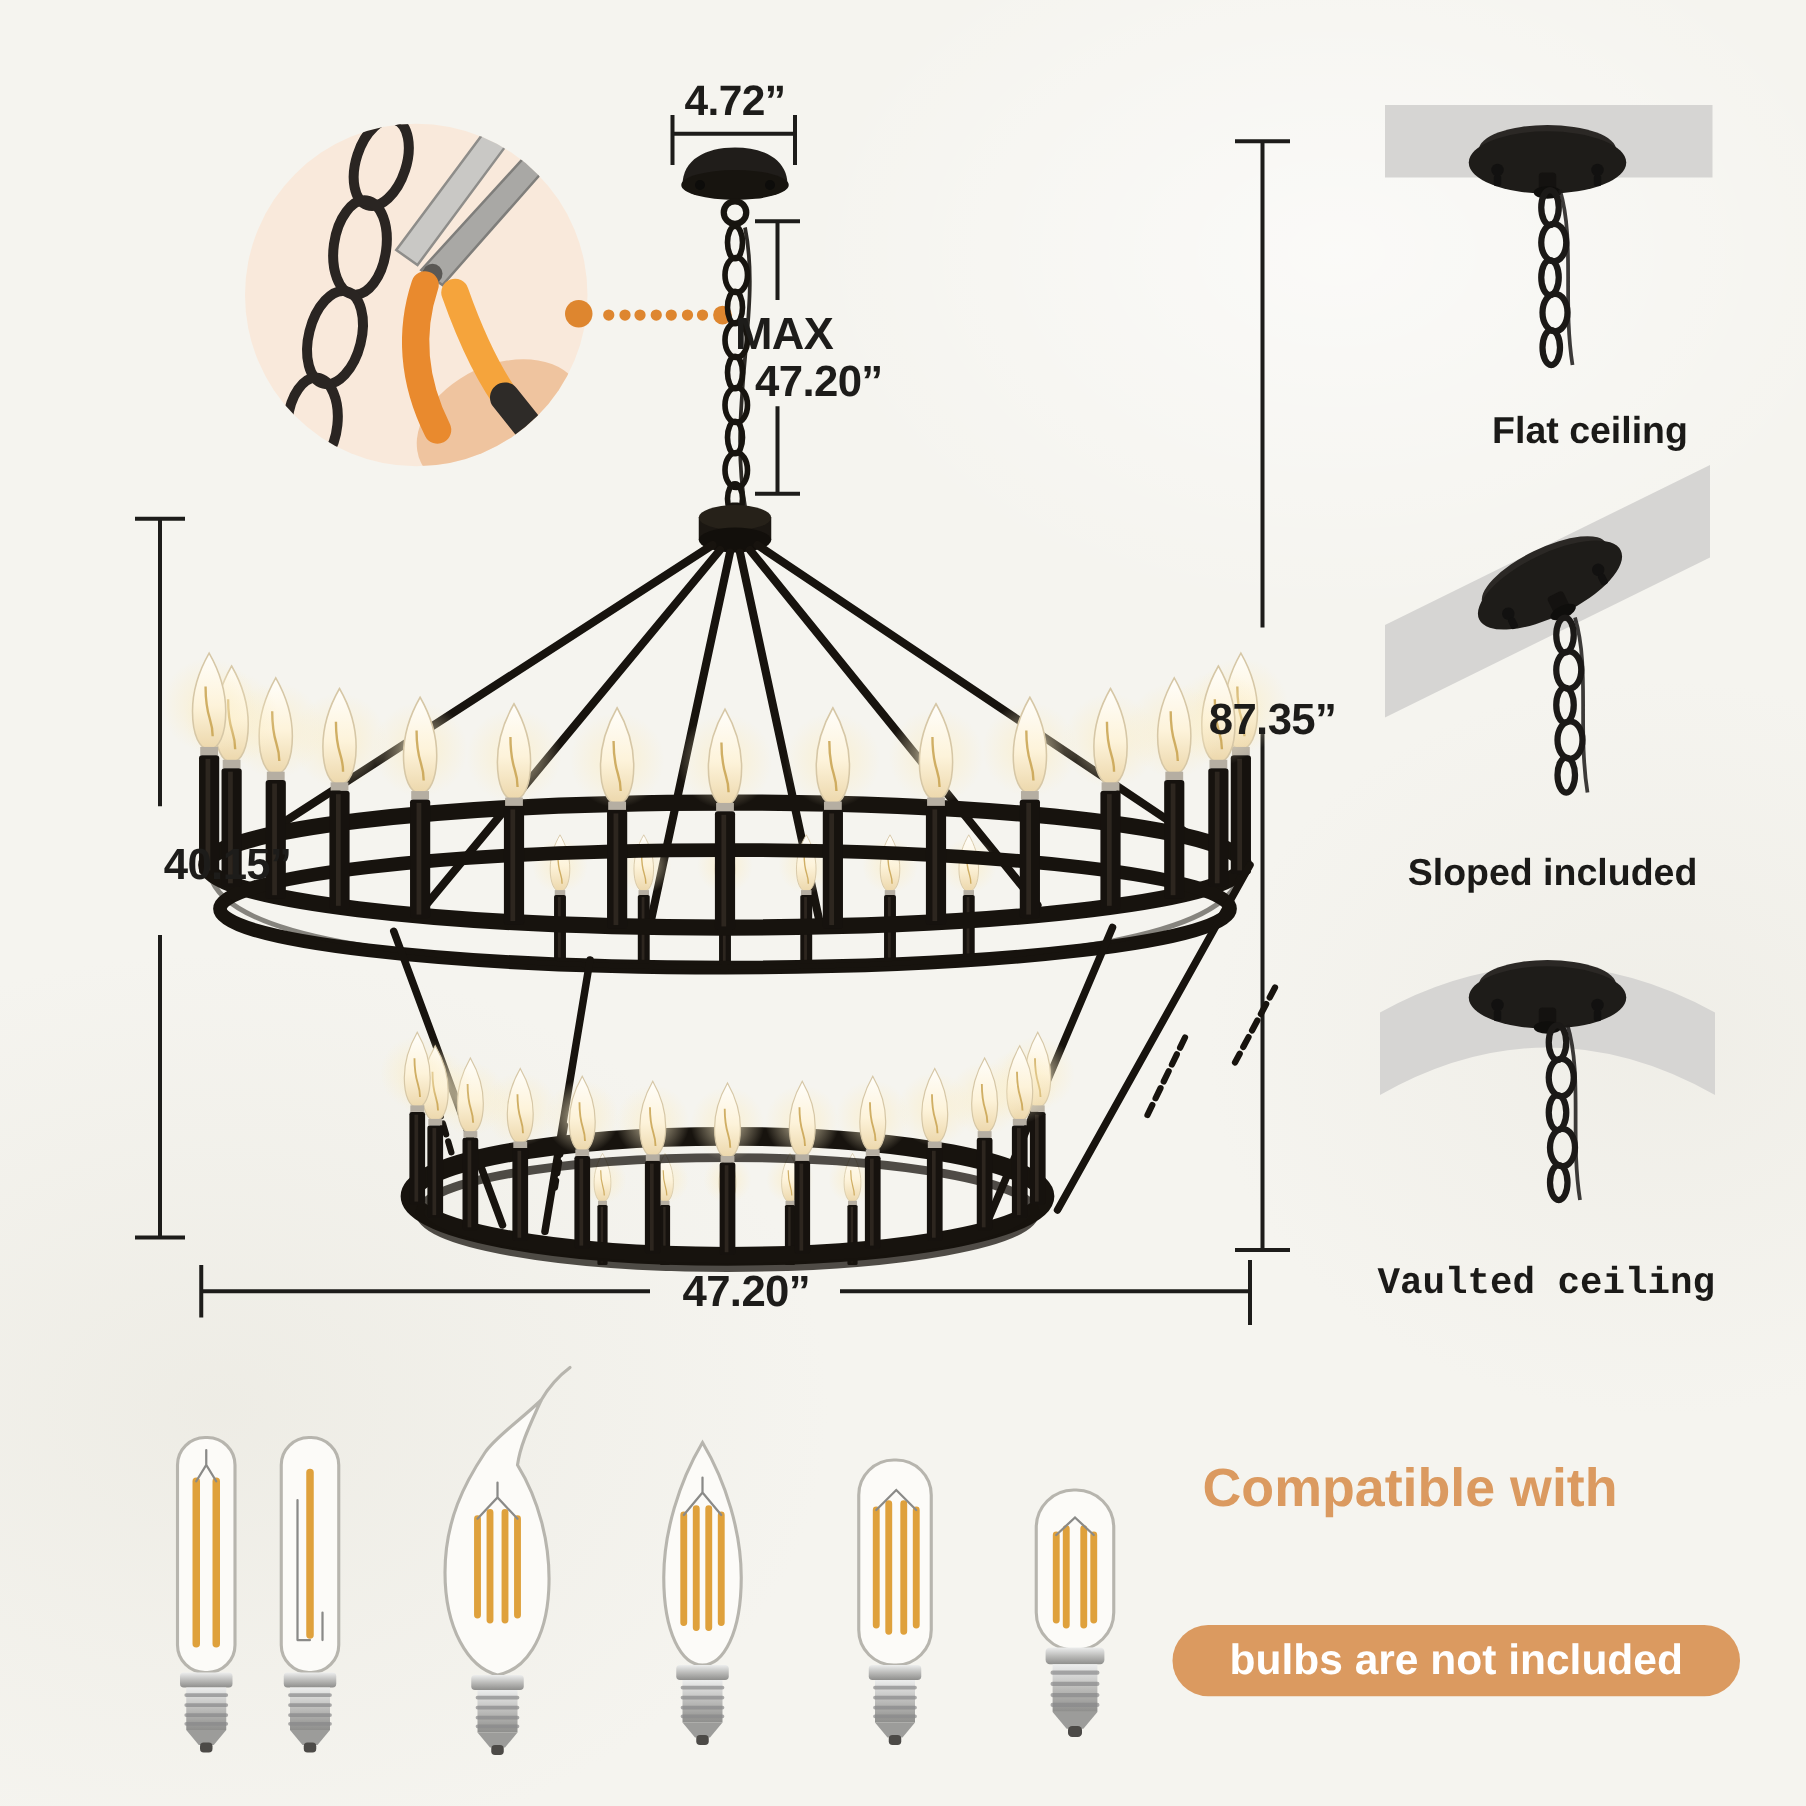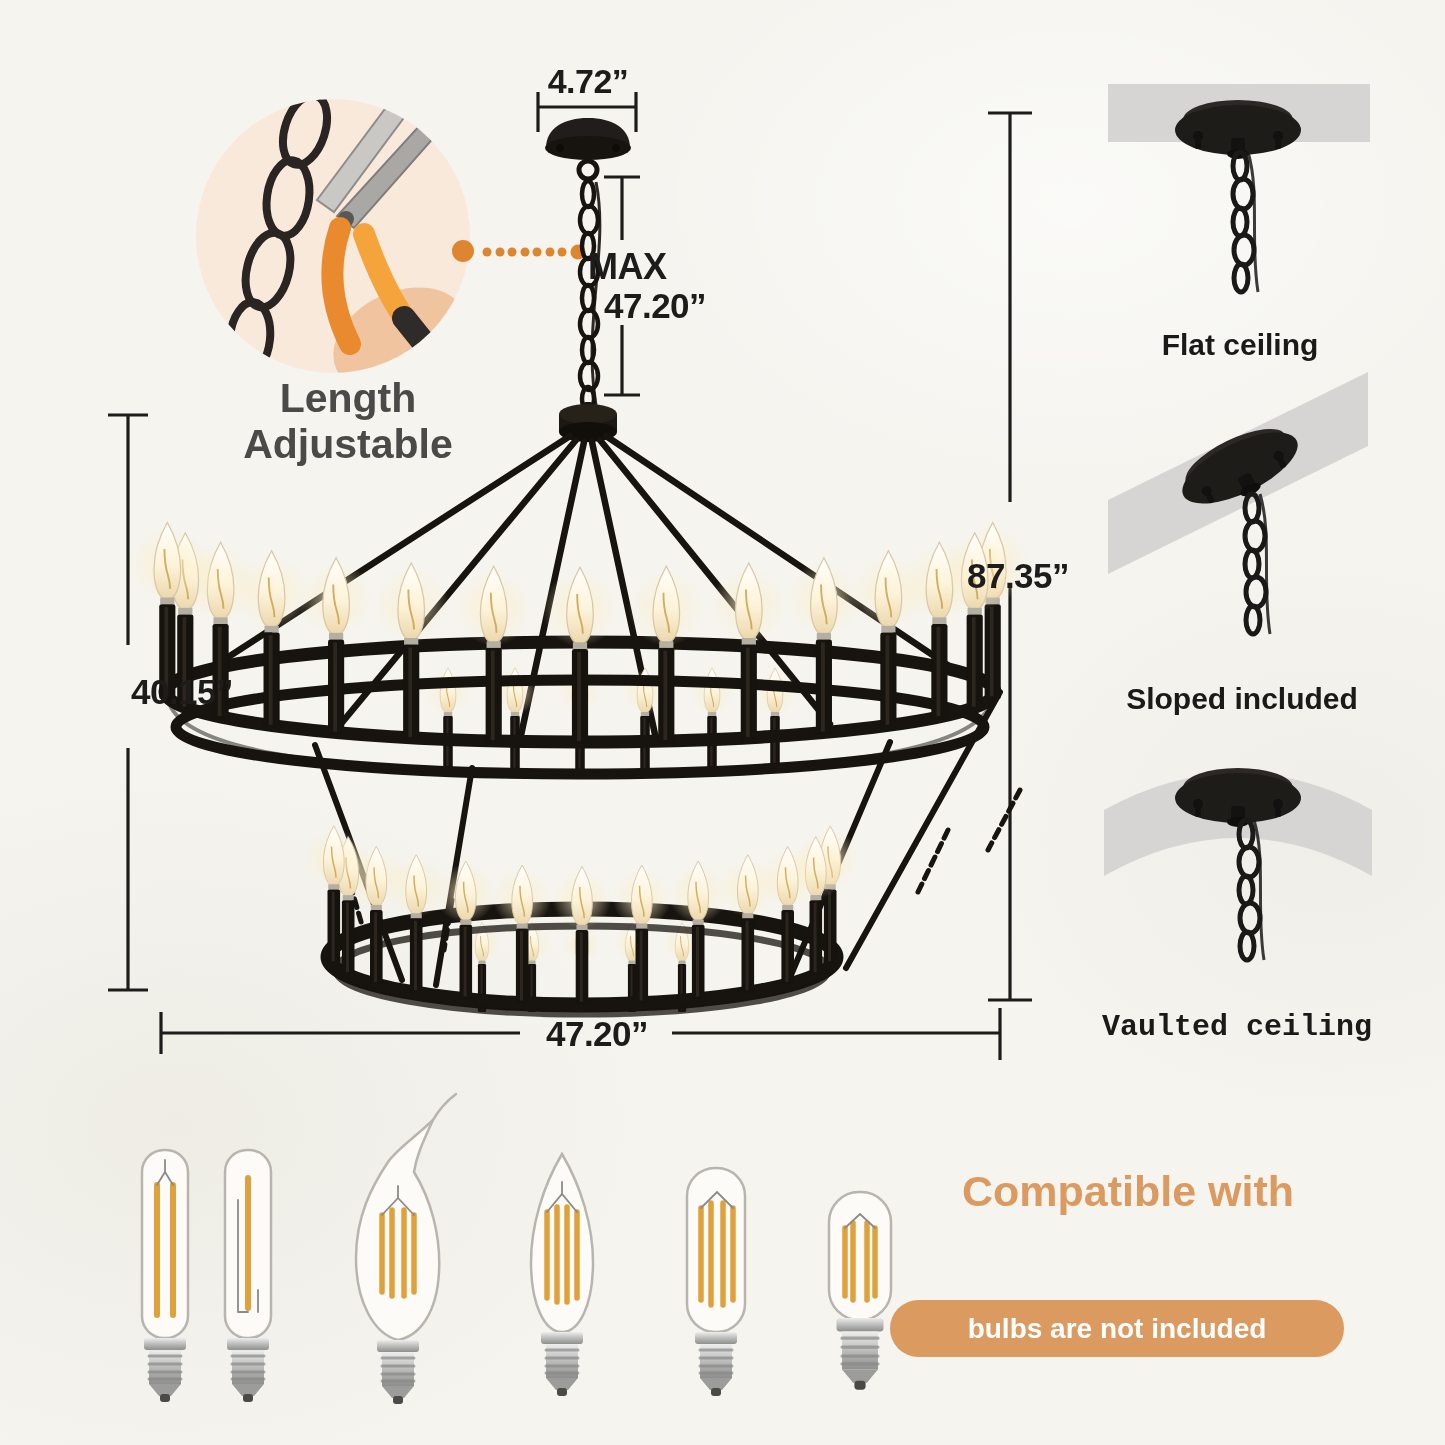--- a/index.html
+++ b/index.html
@@ -13,22 +13,22 @@
       #f5f4ef;
   }
   .art{position:absolute;left:0;top:0;}
   .txt{position:absolute;white-space:nowrap;color:var(--text_dark,#1d1c1a);}
   .dim{font-weight:700;letter-spacing:-.5px;}
   .ctr{transform:translateX(-50%);}
   .caption{font-weight:800;color:var(--text_gray,#4b4a48);text-align:center;line-height:1.12;font-size:41px;}
   .ceil{font-weight:600;font-size:30px;color:#1b1a18;}
   .compat{font-weight:700;font-size:43px;color:var(--accent_orange,#db9a60);line-height:1.0;}
   .pill{
-    position:absolute;left:890px;top:1300px;width:454px;height:57px;border-radius:29px;
-    background:var(--accent_orange,#db9a60);color:#fff;font-weight:700;font-size:28px;
+    position:absolute;left:938px;top:1300px;width:454px;height:57px;border-radius:29px;
+    background:var(--accent_orange,#db9a60);color:#fff;font-weight:700;font-size:34px;
     text-align:center;line-height:57px;
   }
 </style>
 </head>
 <body>
 
 <div class="stage">
 
 <svg class="art" width="1445" height="1445" viewBox="0 0 1445 1445">
   <defs>
@@ -303,29 +303,25 @@
       <path d="M845,1228 L860,1214 L875,1228" stroke="#8a8a88" stroke-width="1.8" fill="none"></path>
       <use href="#e12base" transform="translate(860,1318) scale(1.12)"></use>
     </g>
   </g>
 </svg>
 
 <div class="txt dim ctr" style="left:588px;top:62px;font-size:34px;">4.72”</div>
 <div class="txt dim" style="left:588px;top:246px;font-size:36px;">MAX</div>
 <div class="txt dim" style="left:604px;top:286px;font-size:35px;">47.20”</div>
 
-<div class="txt caption ctr" style="left:348px;top:376px;">
-  <div>Length</div>
-  <div>Adjustable</div>
-</div>
 
 <div class="txt dim ctr" style="left:140px;top:672px;font-size:35px;margin-left:42px;">40.15”</div>
 <div class="txt dim ctr" style="left:1018px;top:556px;font-size:35px;">87.35”</div>
 <div class="txt dim ctr" style="left:597px;top:1014px;font-size:35px;">47.20”</div>
 
-<div class="txt ceil ctr" style="left:1240px;top:328px;">Flat ceiling</div>
+<div class="txt ceil ctr" style="left:1272px;top:328px;">Flat ceiling</div>
 <div class="txt ceil ctr" style="left:1242px;top:682px;">Sloped included</div>
 <div class="txt ceil ctr" style="left:1237px;top:1010px;font-family:Liberation Mono, monospace;">Vaulted ceiling</div>
 
 <div class="txt compat" style="left:962px;top:1170px;">Compatible with</div>
 <div class="pill">bulbs are not included</div>
 
 </div>
 
 </body></html>

